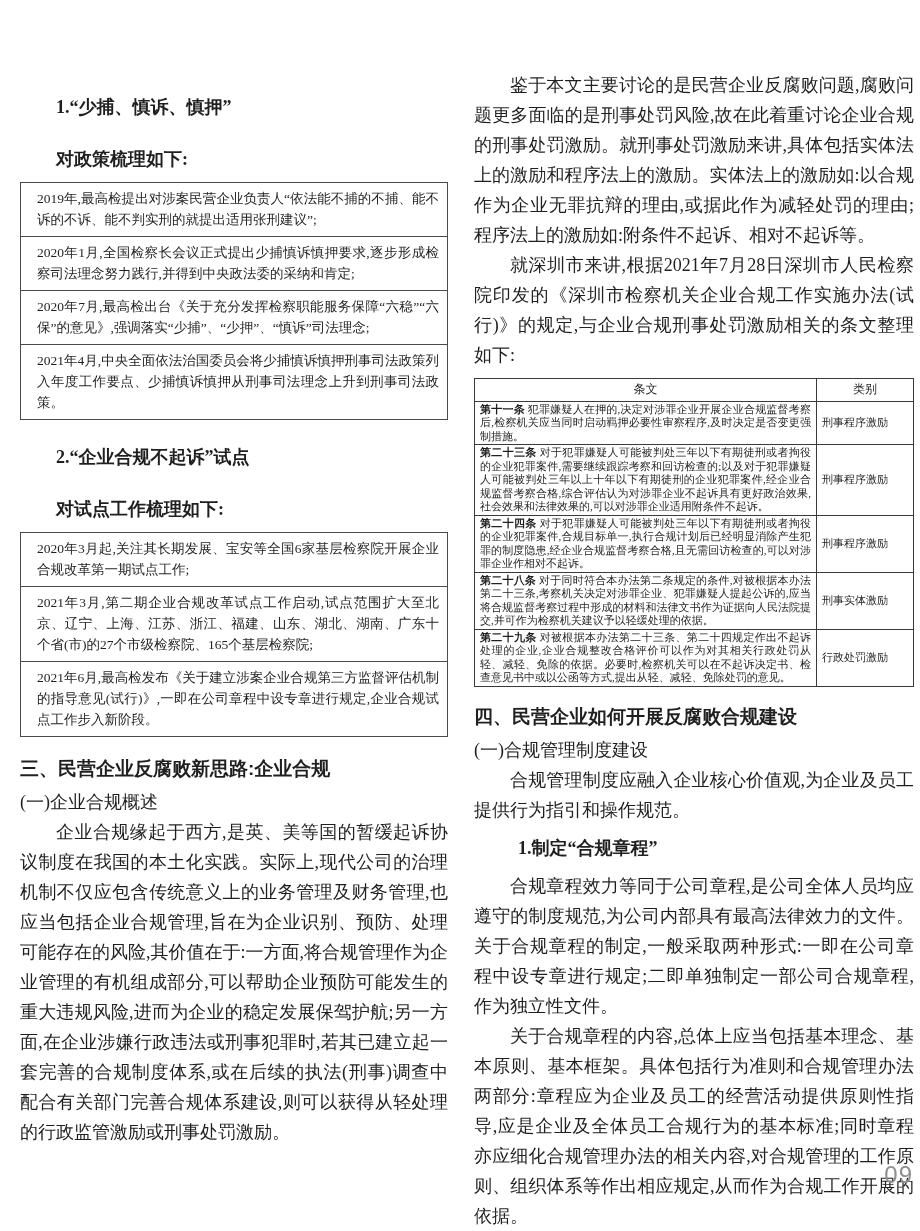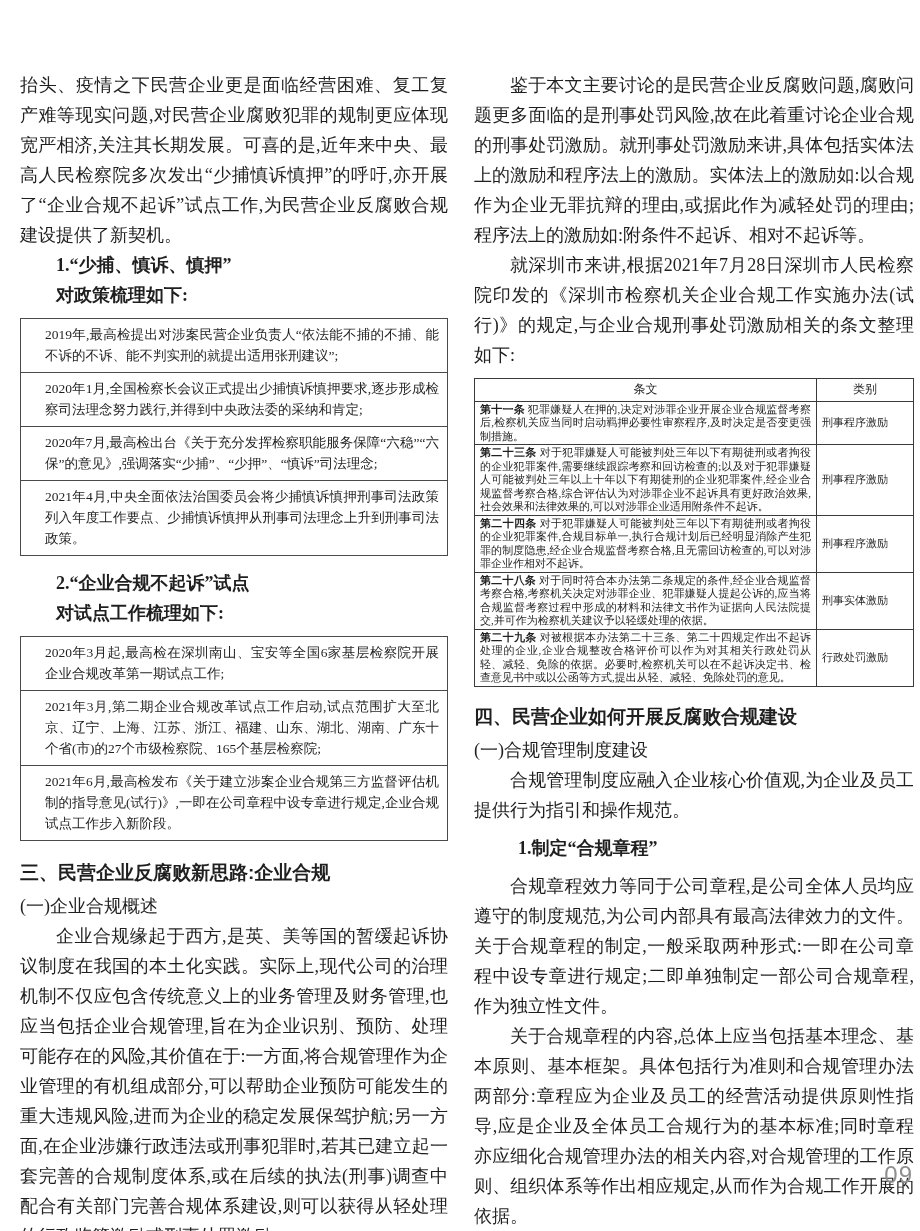--- a/index.html
+++ b/index.html
@@ -20,27 +20,27 @@
   .col-left{width:428px;flex:0 0 428px;}
   .col-right{width:440px;flex:0 0 440px;}
   p.body{
     font-size:18px;line-height:30px;
     text-align:justify;text-justify:inter-character;
     margin:0;
   }
   .indent{text-indent:2em;}
   .kai-heading{
     font-size:18px;font-weight:bold;line-height:30px;
-    margin:0 0 0 0;text-indent:2em;
+    margin:22px 0 0 0;text-indent:2em;
   }
   .boxlist{margin:9px 0 12px 0;}
   .boxitem{
     border:1px solid #4a4a4a;
     margin-top:-1px;
-    padding:5px 8px 6px 24px;
+    padding:5px 8px 6px 16px;
     font-size:13.5px;line-height:21px;
     text-align:justify;text-justify:inter-character;
   }
   .section-heading{
     font-family:"Liberation Sans","DejaVu Sans",sans-serif;
     font-weight:bold;font-size:19px;line-height:28px;
     margin:18px 0 4px 0;
   }
   .sub-heading{
     font-size:18px;line-height:30px;margin:0;font-weight:normal;
@@ -66,37 +66,36 @@
     font-family:"Liberation Sans","DejaVu Sans",sans-serif;
     font-size:24px;color:#8f8f8f;letter-spacing:1px;
   }
 </style>
 </head>
 <body>
 
 <div class="page">
 
   <div class="col-left">
-    <p class="body">抬头、疫情之下民营企业更是面临经营困难、复工复产难等现实问题,对民营企业腐败犯罪的规制更应体现宽严相济,关注其长期发展。可喜的是,近年来中央、最高人民检察院多次发出“少捕慎诉慎押”的呼吁,亦开展了“企业合规不起诉”试点工作,为民营企业反腐败合规建设提供了新契机。</p>
 
     <h3 class="kai-heading">1.“少捕、慎诉、慎押”</h3>
     <h3 class="kai-heading">对政策梳理如下:</h3>
 
     <div class="boxlist">
       <div class="boxitem">2019年,最高检提出对涉案民营企业负责人“依法能不捕的不捕、能不诉的不诉、能不判实刑的就提出适用张刑建议”;</div>
       <div class="boxitem">2020年1月,全国检察长会议正式提出少捕慎诉慎押要求,逐步形成检察司法理念努力践行,并得到中央政法委的采纳和肯定;</div>
       <div class="boxitem">2020年7月,最高检出台《关于充分发挥检察职能服务保障“六稳”“六保”的意见》,强调落实“少捕”、“少押”、“慎诉”司法理念;</div>
       <div class="boxitem">2021年4月,中央全面依法治国委员会将少捕慎诉慎押刑事司法政策列入年度工作要点、少捕慎诉慎押从刑事司法理念上升到刑事司法政策。</div>
     </div>
 
     <h3 class="kai-heading">2.“企业合规不起诉”试点</h3>
     <h3 class="kai-heading">对试点工作梳理如下:</h3>
 
     <div class="boxlist">
-      <div class="boxitem">2020年3月起,最高检在深圳南山、宝安等全国6家基层检察院开展企业合规改革第一期试点工作;</div>
+      <div class="boxitem">2020年3月起,关注其长期发展、宝安等全国6家基层检察院开展企业合规改革第一期试点工作;</div>
       <div class="boxitem">2021年3月,第二期企业合规改革试点工作启动,试点范围扩大至北京、辽宁、上海、江苏、浙江、福建、山东、湖北、湖南、广东十个省(市)的27个市级检察院、165个基层检察院;</div>
       <div class="boxitem">2021年6月,最高检发布《关于建立涉案企业合规第三方监督评估机制的指导意见(试行)》,一即在公司章程中设专章进行规定,企业合规试点工作步入新阶段。</div>
     </div>
 
     <h2 class="section-heading">三、民营企业反腐败新思路:企业合规</h2>
     <p class="sub-heading">(一)企业合规概述</p>
     <p class="body indent">企业合规缘起于西方,是英、美等国的暂缓起诉协议制度在我国的本土化实践。实际上,现代公司的治理机制不仅应包含传统意义上的业务管理及财务管理,也应当包括企业合规管理,旨在为企业识别、预防、处理可能存在的风险,其价值在于:一方面,将合规管理作为企业管理的有机组成部分,可以帮助企业预防可能发生的重大违规风险,进而为企业的稳定发展保驾护航;另一方面,在企业涉嫌行政违法或刑事犯罪时,若其已建立起一套完善的合规制度体系,或在后续的执法(刑事)调查中配合有关部门完善合规体系建设,则可以获得从轻处理的行政监管激励或刑事处罚激励。</p>
 
   </div>
 
@@ -118,21 +117,21 @@
         </tr>
         <tr>
           <td><span class="article-no">第二十三条</span>&nbsp;<span>对于犯罪嫌疑人可能被判处三年以下有期徒刑或者拘役的企业犯罪案件,需要继续跟踪考察和回访检查的;以及对于犯罪嫌疑人可能被判处三年以上十年以下有期徒刑的企业犯罪案件,经企业合规监督考察合格,综合评估认为对涉罪企业不起诉具有更好政治效果,社会效果和法律效果的,可以对涉罪企业适用附条件不起诉。</span></td>
           <td class="cat">刑事程序激励</td>
         </tr>
         <tr>
           <td><span class="article-no">第二十四条</span>&nbsp;<span>对于犯罪嫌疑人可能被判处三年以下有期徒刑或者拘役的企业犯罪案件,合规目标单一,执行合规计划后已经明显消除产生犯罪的制度隐患,经企业合规监督考察合格,且无需回访检查的,可以对涉罪企业作相对不起诉。</span></td>
           <td class="cat">刑事程序激励</td>
         </tr>
         <tr>
-          <td><span class="article-no">第二十八条</span>&nbsp;<span>对于同时符合本办法第二条规定的条件,经企业合规监督考察合格,考察机关决定对涉罪企业、犯罪嫌疑人提起公诉的,应当将合规监督考察过程中形成的材料和法律文书作为证据向人民法院提交,并可作为检察机关建议予以轻缓处理的依据。</span></td>
+          <td><span class="article-no">第二十八条</span>&nbsp;<span>对于同时符合本办法第二条规定的条件,对被根据本办法第二十三条,考察机关决定对涉罪企业、犯罪嫌疑人提起公诉的,应当将合规监督考察过程中形成的材料和法律文书作为证据向人民法院提交,并可作为检察机关建议予以轻缓处理的依据。</span></td>
           <td class="cat">刑事实体激励</td>
         </tr>
         <tr>
           <td><span class="article-no">第二十九条</span>&nbsp;<span>对被根据本办法第二十三条、第二十四规定作出不起诉处理的企业,企业合规整改合格评价可以作为对其相关行政处罚从轻、减轻、免除的依据。必要时,检察机关可以在不起诉决定书、检查意见书中或以公函等方式,提出从轻、减轻、免除处罚的意见。</span></td>
           <td class="cat">行政处罚激励</td>
         </tr>
       </tbody>
     </table>
 
     <h2 class="section-heading" style="margin-top:16px;">四、民营企业如何开展反腐败合规建设</h2>

